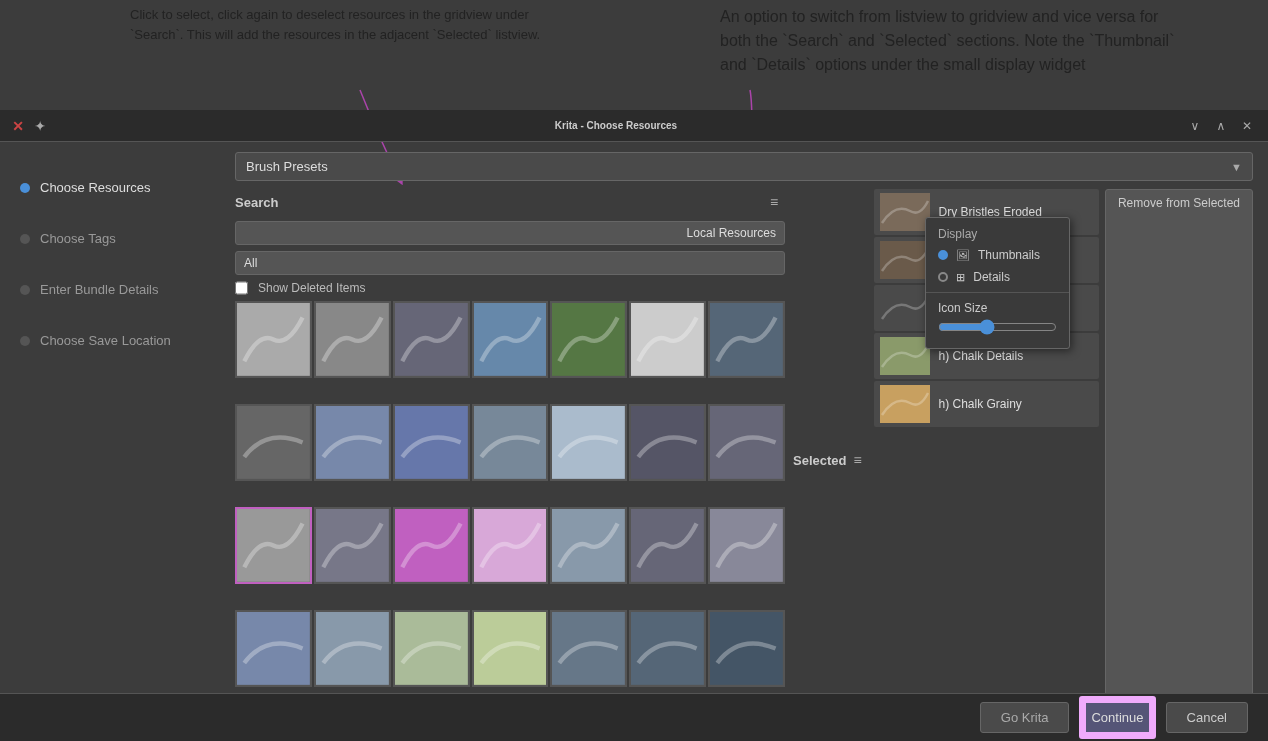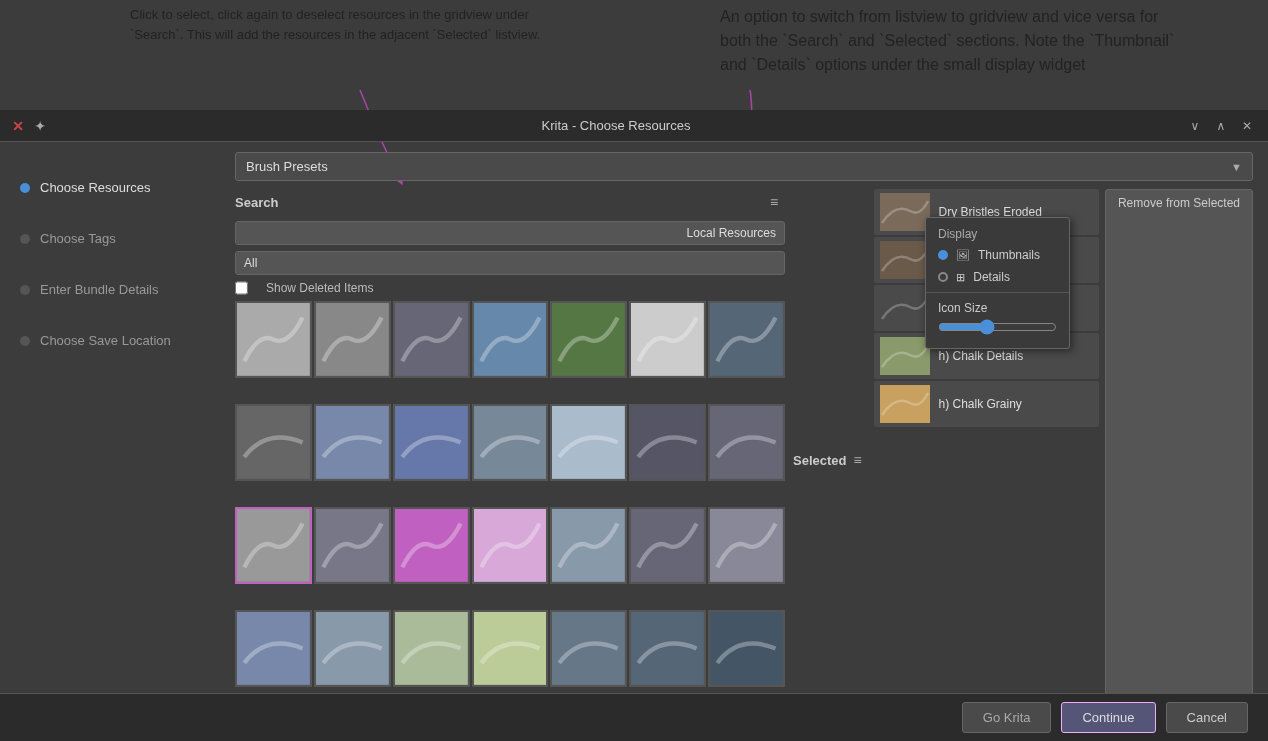--- a/index.html
+++ b/index.html
@@ -46,21 +46,22 @@
     }
     .titlebar-icon {
       width: 16px; height: 16px;
       display: flex; align-items: center; justify-content: center;
       color: #aaa; font-size: 12px; cursor: pointer;
     }
     .titlebar-title {
       flex: 1;
       text-align: center;
       color: #ccc;
-      font-size: 13px;
+      font-size: 10px;
+      font-weight: bold;
     }
     .titlebar-winbtns {
       display: flex; gap: 4px;
     }
     .win-btn {
       width: 22px; height: 22px;
       display: flex; align-items: center; justify-content: center;
       color: #aaa; font-size: 12px; cursor: pointer;
     }
 
@@ -170,21 +171,21 @@
       border: 1px solid #666;
       border-radius: 3px;
       padding: 4px 8px;
       color: #ddd;
       font-size: 12px;
       width: 100%;
       appearance: none;
     }
     .show-deleted {
       display: flex;
-      gap: 18px;
+      gap: 10px;
       font-size: 12px;
       color: #bbb;
     }
     .show-deleted input { cursor: pointer; }
 
     
     .brush-grid {
       display: grid;
       grid-template-columns: repeat(7, 1fr);
       gap: 2px;
@@ -287,23 +288,23 @@
       background: #4a4a4a;
       border: 1px solid #666;
       border-radius: 3px;
       padding: 7px 20px;
       color: #aaa;
       cursor: pointer;
       font-size: 13px;
     }
     .btn-continue {
       background: #555577;
-      border: 1px solid #f0abfc;
-      border-radius: 3px;
-      padding: 7px 20px;
+      border: 7px solid #f0abfc;
+      border-radius: 3px;
+      padding: 7px 5px;
       color: #ddd;
       cursor: pointer;
       font-size: 13px;
     }
     .btn-cancel {
       background: #4a4a4a;
       border: 1px solid #666;
       border-radius: 3px;
       padding: 7px 20px;
       color: #ccc;

